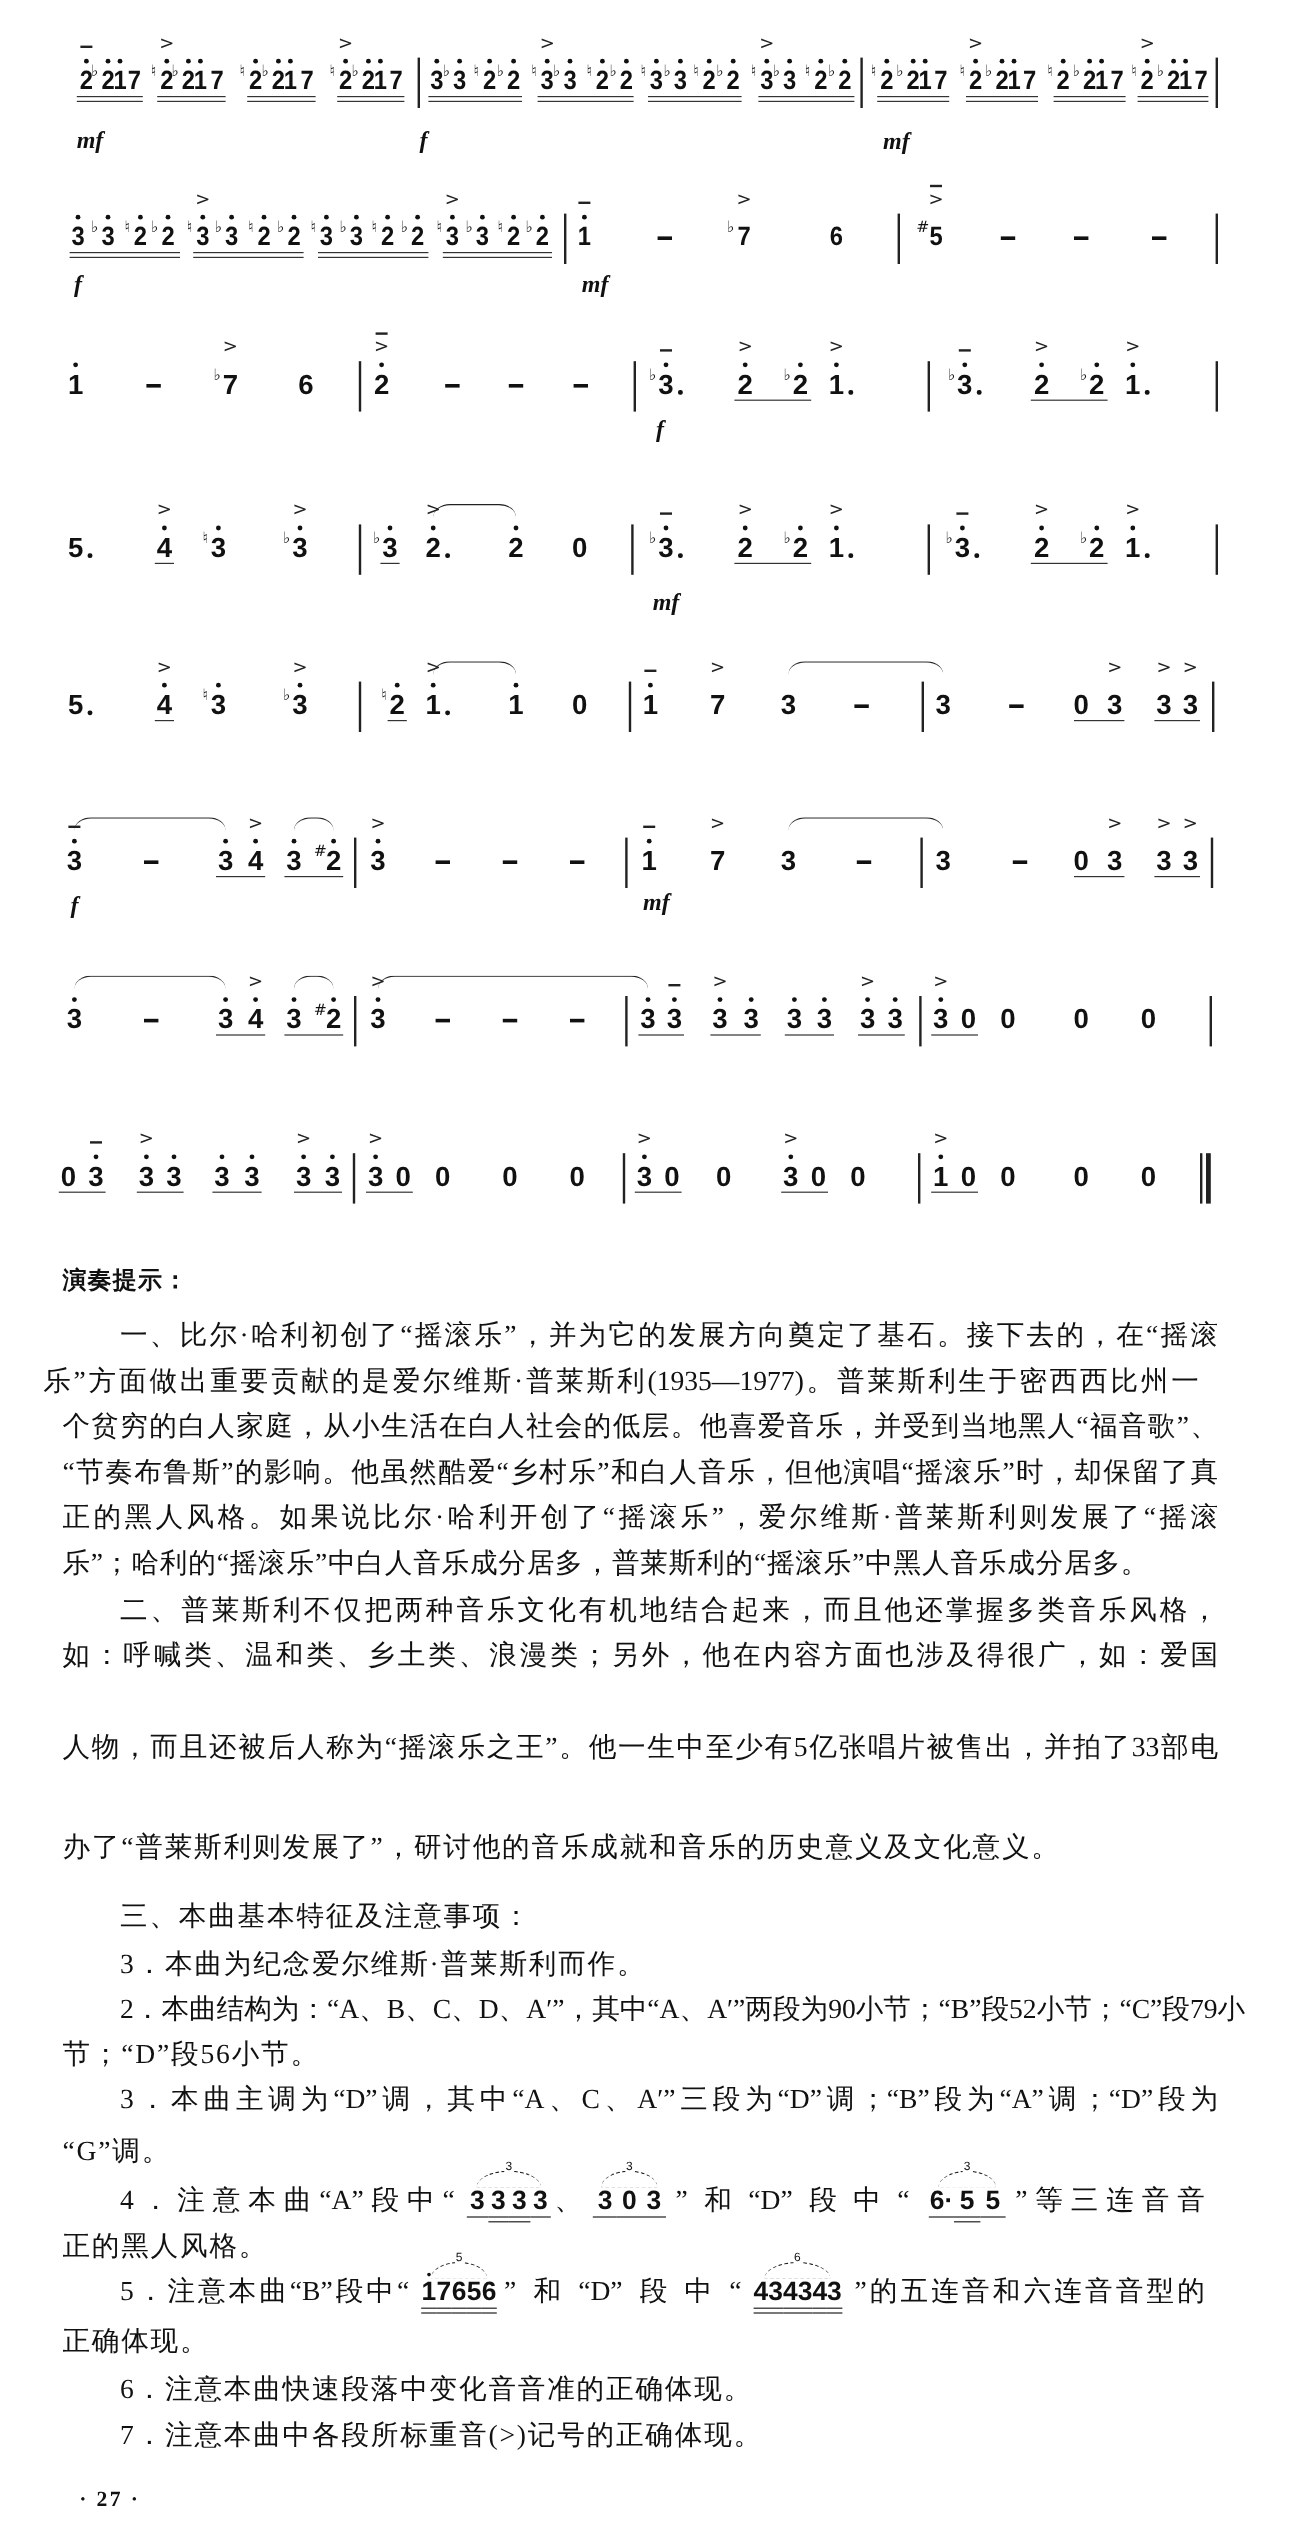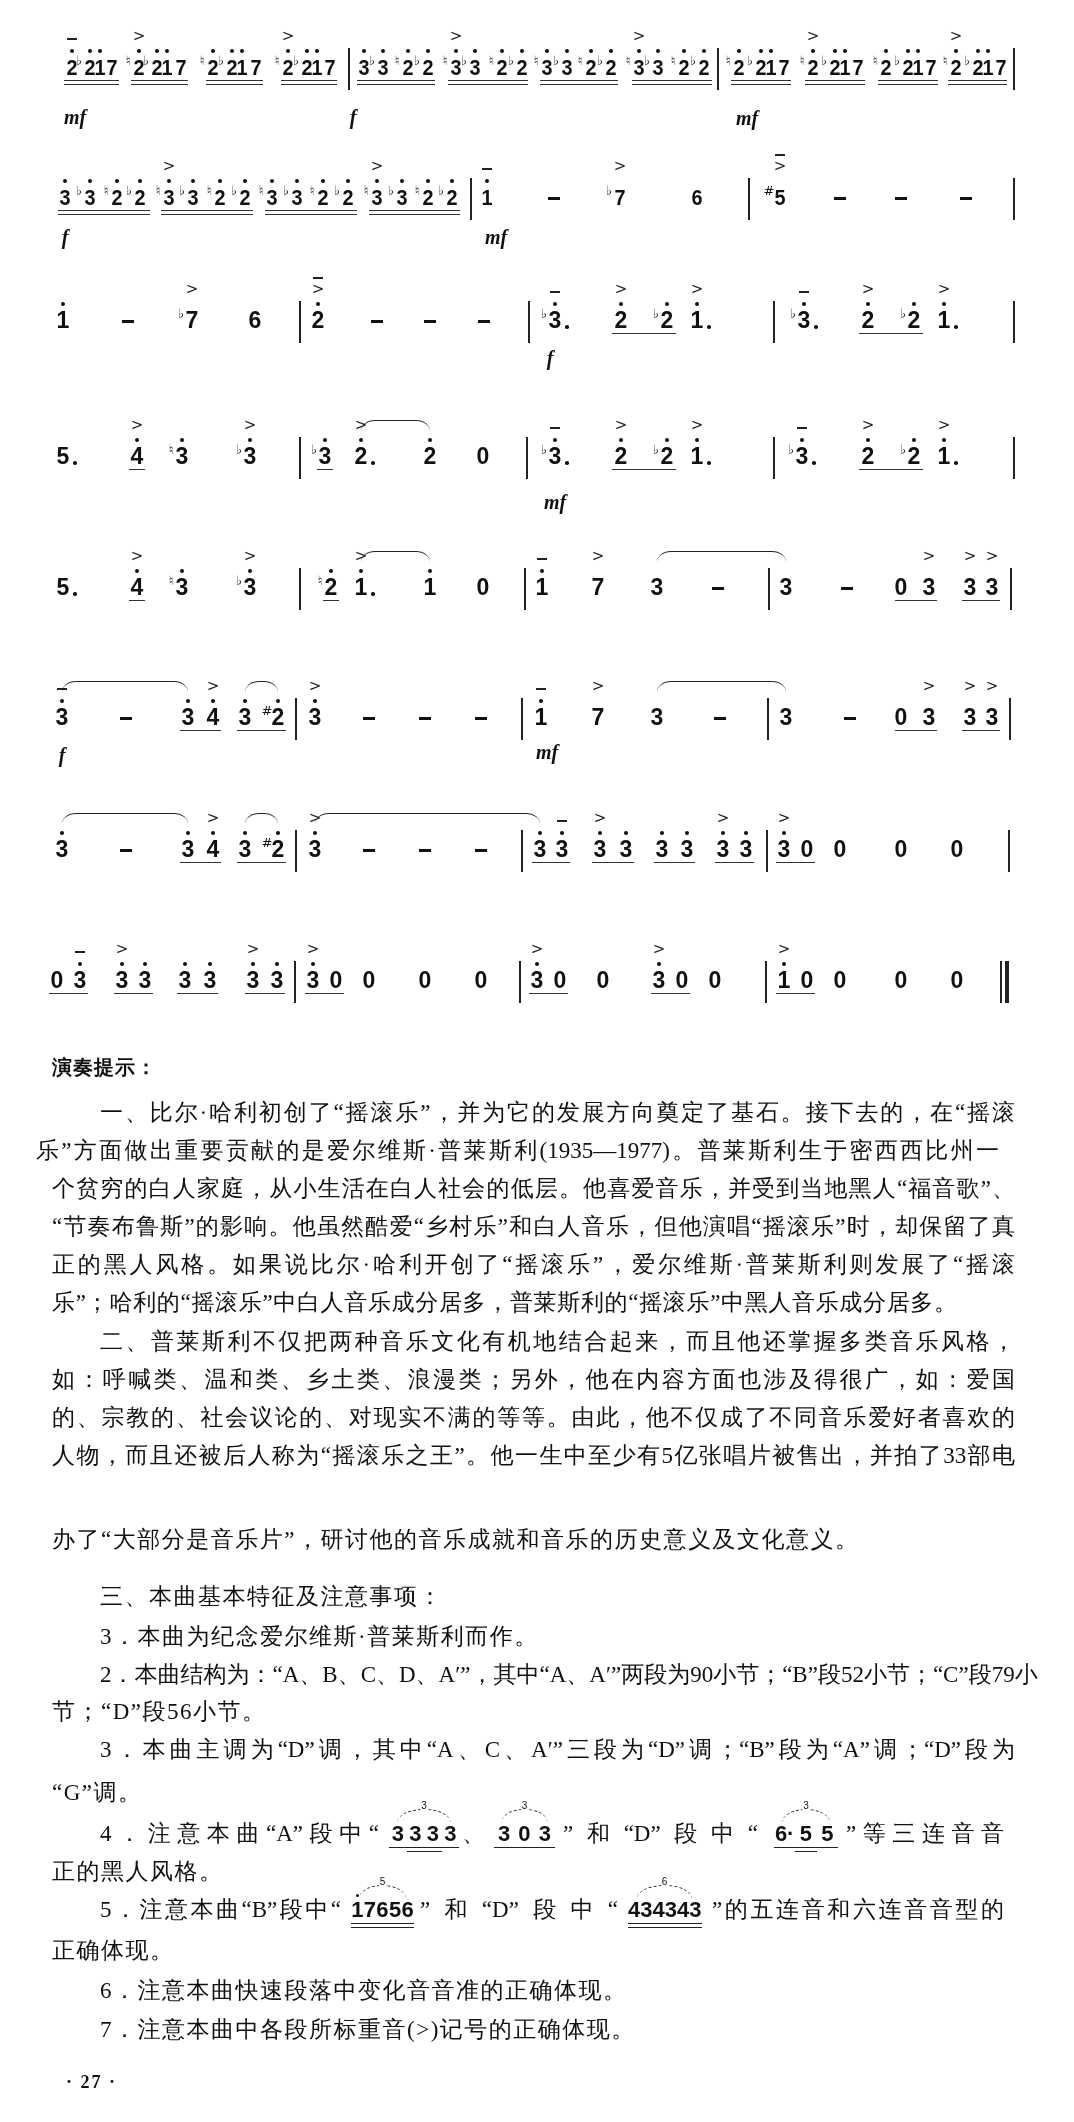--- a/index.html
+++ b/index.html
@@ -1012,23 +1012,22 @@
 
   <div class="tl j" style="left:100px;top:1098px;width:915px;">一、比尔·哈利初创了“摇滚乐”，并为它的发展方向奠定了基石。接下去的，在“摇滚</div>
   <div class="tl j" style="left:36px;top:1136px;width:963px;">乐”方面做出重要贡献的是爱尔维斯·普莱斯利(1935—1977)。普莱斯利生于密西西比州一</div>
   <div class="tl j" style="left:52px;top:1174px;width:963px;">个贫穷的白人家庭，从小生活在白人社会的低层。他喜爱音乐，并受到当地黑人“福音歌”、</div>
   <div class="tl j" style="left:52px;top:1212px;width:963px;">“节奏布鲁斯”的影响。他虽然酷爱“乡村乐”和白人音乐，但他演唱“摇滚乐”时，却保留了真</div>
   <div class="tl j" style="left:52px;top:1250px;width:963px;">正的黑人风格。如果说比尔·哈利开创了“摇滚乐”，爱尔维斯·普莱斯利则发展了“摇滚</div>
   <div class="tl j" style="left:52px;top:1288px;width:905px;">乐”；哈利的“摇滚乐”中白人音乐成分居多，普莱斯利的“摇滚乐”中黑人音乐成分居多。</div>
 
   <div class="tl j" style="left:52px;top:1365px;width:963px;">如：呼喊类、温和类、乡土类、浪漫类；另外，他在内容方面也涉及得很广，如：爱国</div>
   <div class="tl j" style="left:100px;top:1327px;width:915px;">二、普莱斯利不仅把两种音乐文化有机地结合起来，而且他还掌握多类音乐风格，</div>
-  <div class="tl j" style="left:52px;top:1403px;width:963px;">的、宗教的、社会议论的、对现实不满的等等。由此，他不仅成了不同音乐爱好者喜欢的</div>
   <div class="tl j" style="left:52px;top:1441px;width:963px;">人物，而且还被后人称为“摇滚乐之王”。他一生中至少有5亿张唱片被售出，并拍了33部电</div>
-  <div class="tl l" style="left:52px;top:1525px;">办了“大部分是音乐片”，研讨他的音乐成就和音乐的历史意义及文化意义。</div>
+  <div class="tl l" style="left:52px;top:1525px;">办了“普莱斯利则发展了”，研讨他的音乐成就和音乐的历史意义及文化意义。</div>
 
   <div class="tl l" style="left:100px;top:1582px;">三、本曲基本特征及注意事项：</div>
   <div class="tl l" style="left:100px;top:1622px;">3．本曲为纪念爱尔维斯·普莱斯利而作。</div>
   <div class="tl j" style="left:100px;top:1660px;width:915px;">2．本曲结构为：“A、B、C、D、A′”，其中“A、A′”两段为90小节；“B”段52小节；“C”段79小</div>
   <div class="tl l" style="left:52px;top:1697px;">节；“D”段56小节。</div>
   <div class="tl j" style="left:100px;top:1735px;width:915px;">3．本曲主调为“D”调，其中“A、C、A′”三段为“D”调；“B”段为“A”调；“D”段为</div>
   <div class="tl l" style="left:52px;top:1778px;">“G”调。</div>
 
   <div class="tl j" style="left:100px;top:1819px;width:279px;">4．注意本曲“A”段中“</div>
   <div class="tup" style="left:389px;top:1819px;width:70px;">

